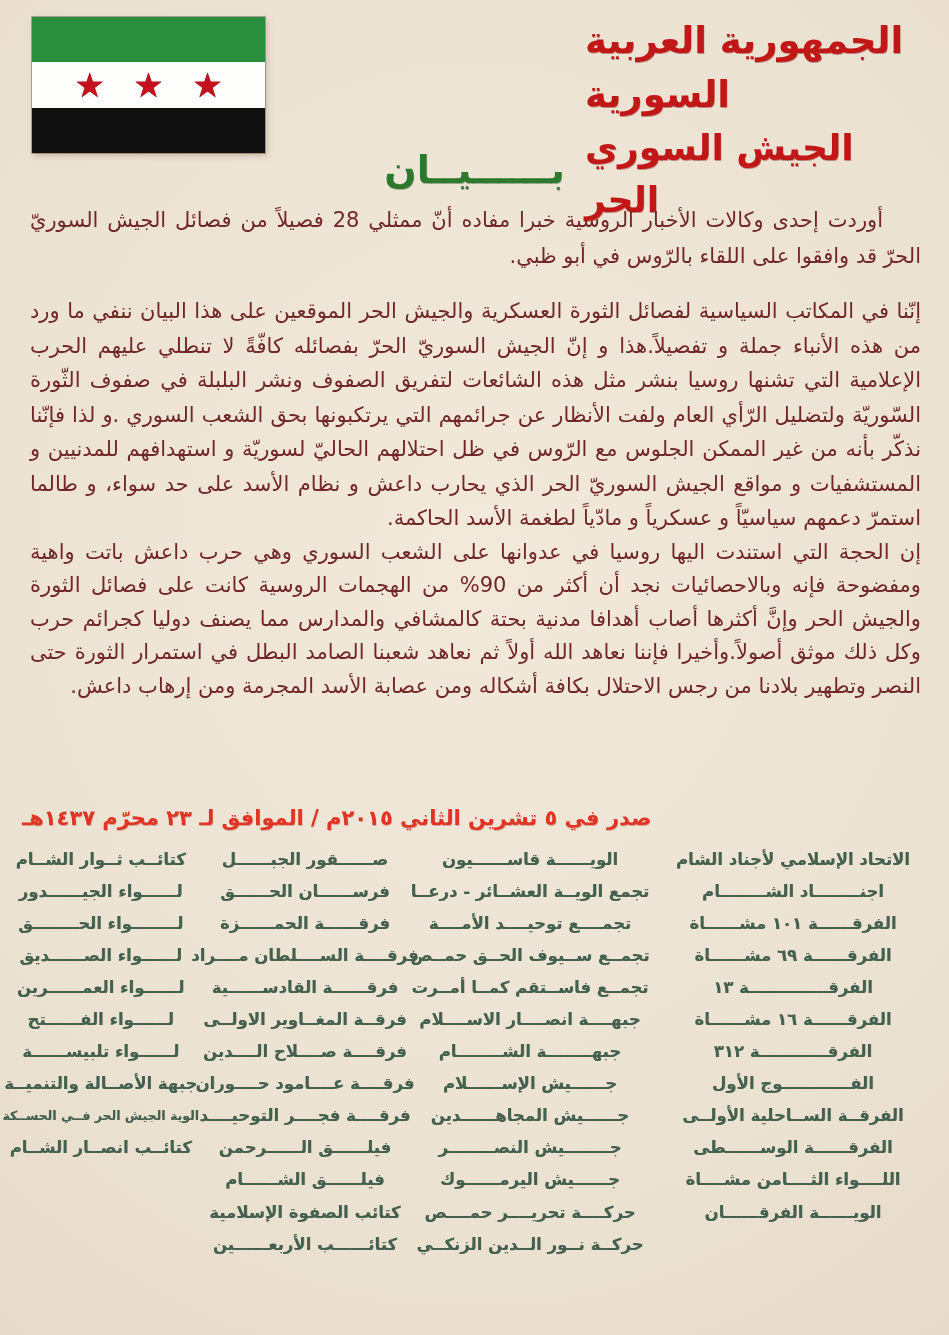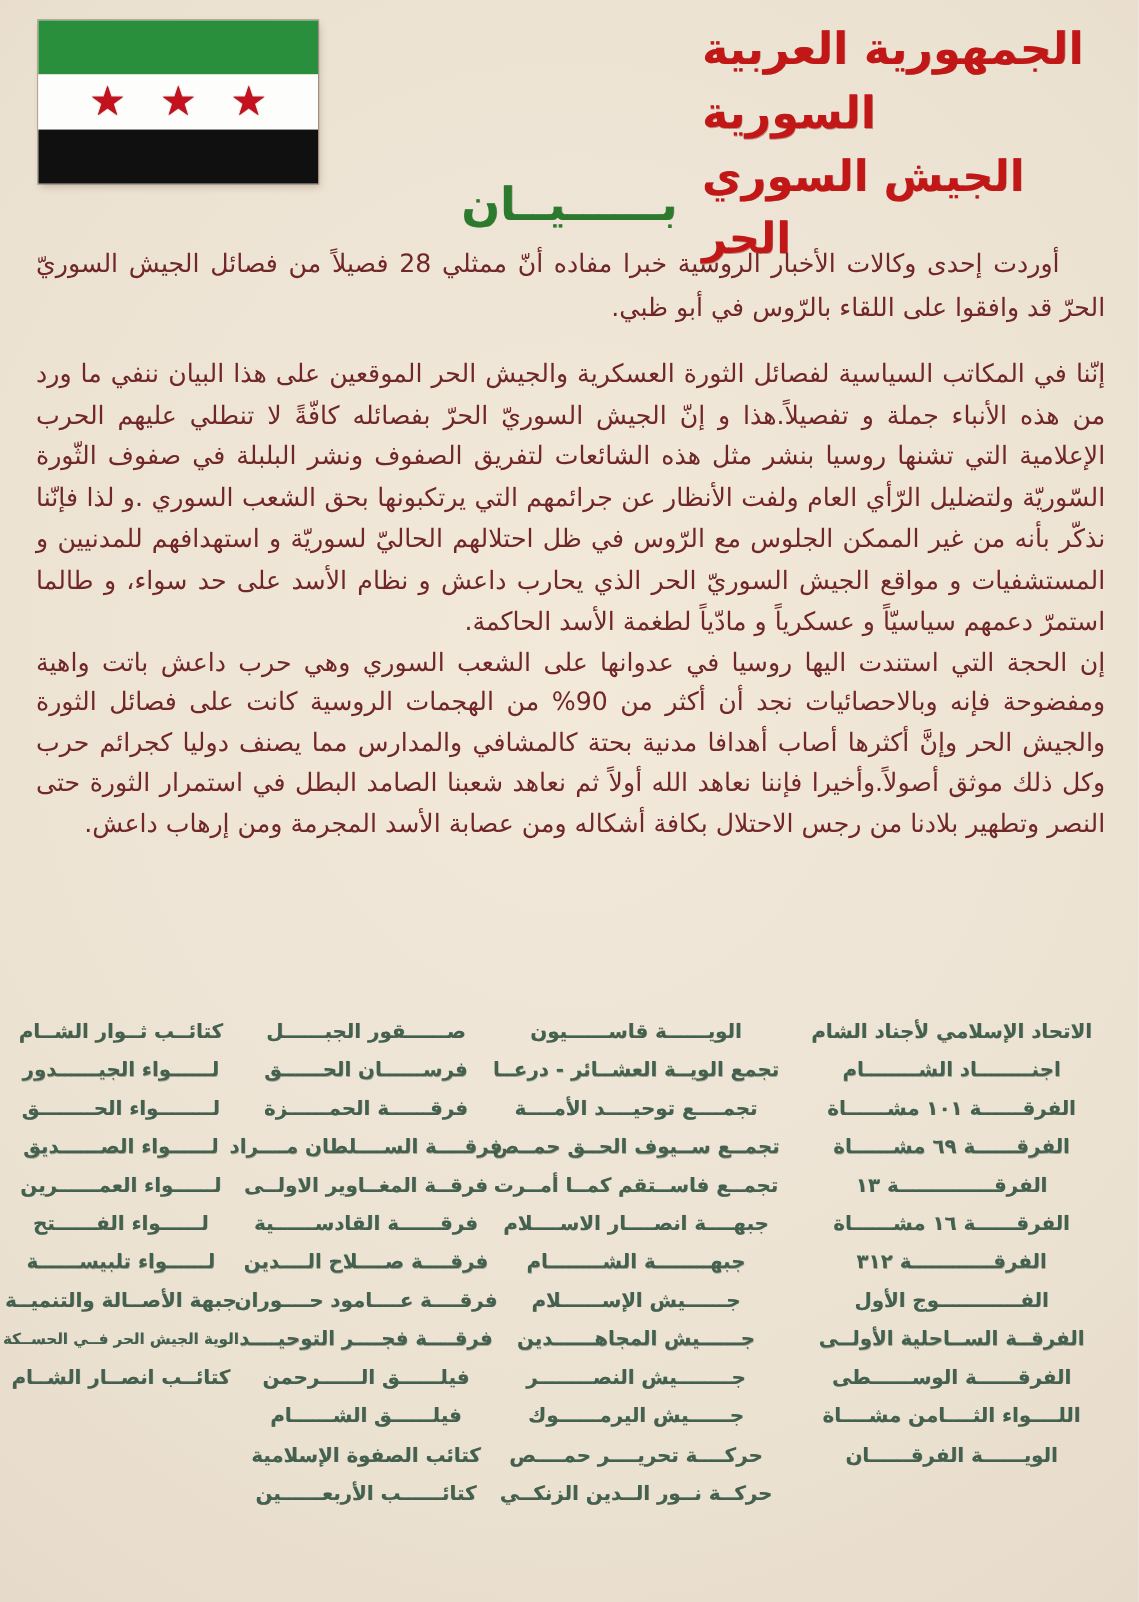--- a/index.html
+++ b/index.html
@@ -131,20 +131,21 @@
   </div>
 
   <div class="statement-title">بــــــيــان</div>
 
   <div class="body-text">
     <p class="p1">أوردت إحدى وكالات الأخبار الروسية خبرا مفاده أنّ ممثلي 28 فصيلاً من فصائل الجيش السوريّ الحرّ قد وافقوا على اللقاء بالرّوس في أبو ظبي.</p>
     <p class="p2">إنّنا في المكاتب السياسية لفصائل الثورة العسكرية والجيش الحر الموقعين على هذا البيان ننفي ما ورد من هذه الأنباء جملة و تفصيلاً.هذا و إنّ الجيش السوريّ الحرّ بفصائله كافّةً لا تنطلي عليهم الحرب الإعلامية التي تشنها روسيا بنشر مثل هذه الشائعات لتفريق الصفوف ونشر البلبلة في صفوف الثّورة السّوريّة ولتضليل الرّأي العام ولفت الأنظار عن جرائمهم التي يرتكبونها بحق الشعب السوري .و لذا فإنّنا نذكّر بأنه من غير الممكن الجلوس مع الرّوس في ظل احتلالهم الحاليّ لسوريّة و استهدافهم للمدنيين و المستشفيات و مواقع الجيش السوريّ الحر الذي يحارب داعش و نظام الأسد على حد سواء، و طالما استمرّ دعمهم سياسيّاً و عسكرياً و مادّياً لطغمة الأسد الحاكمة.</p>
     <p class="p3">إن الحجة التي استندت اليها روسيا في عدوانها على الشعب السوري وهي حرب داعش باتت واهية ومفضوحة فإنه وبالاحصائيات نجد أن أكثر من 90% من الهجمات الروسية كانت على فصائل الثورة والجيش الحر وإنَّ أكثرها أصاب أهدافا مدنية بحتة كالمشافي والمدارس مما يصنف دوليا كجرائم حرب وكل ذلك موثق أصولاً.وأخيرا فإننا نعاهد الله أولاً ثم نعاهد شعبنا الصامد البطل في استمرار الثورة حتى النصر وتطهير بلادنا من رجس الاحتلال بكافة أشكاله ومن عصابة الأسد المجرمة ومن إرهاب داعش.</p>
   </div>
 
+  <div class="issued-line">صدر في ٥ تشرين الثاني ٢٠١٥م / الموافق لـ ٢٣ محرّم ١٤٣٧هـ</div>
 
   <div class="signatories">
 
     <div class="sig-col">
       <div class="sig-cell">الاتحاد الإسلامي لأجناد الشام</div>
       <div class="sig-cell">اجنــــــــاد الشــــــــام</div>
       <div class="sig-cell">الفرقــــــة ١٠١ مشــــــاة</div>
       <div class="sig-cell">الفرقــــــة ٦٩ مشــــــاة</div>
       <div class="sig-cell">الفرقــــــــــــــة ١٣</div>
       <div class="sig-cell">الفرقــــــة ١٦ مشــــــاة</div>
@@ -170,22 +171,22 @@
       <div class="sig-cell">جــــــيش اليرمــــــوك</div>
       <div class="sig-cell">حركــــة تحريــــر حمــــص</div>
       <div class="sig-cell">حركــة نــور الــدين الزنكــي</div>
     </div>
 
     <div class="sig-col">
       <div class="sig-cell">صــــــقور الجبــــــل</div>
       <div class="sig-cell">فرســــــان الحــــــق</div>
       <div class="sig-cell">فرقــــــة الحمــــــزة</div>
       <div class="sig-cell">فرقــــة الســــلطان مــــراد</div>
+      <div class="sig-cell">فرقــــــة القادســــــية</div>
       <div class="sig-cell">فرقــة المغــاوير الاولــى</div>
-      <div class="sig-cell">فرقــــــة القادســــــية</div>
       <div class="sig-cell">فرقــــة صــــلاح الــــدين</div>
       <div class="sig-cell">فرقــــة عــــامود حــــوران</div>
       <div class="sig-cell">فرقــــة فجــــر التوحيــــد</div>
       <div class="sig-cell">فيلــــــق الــــــرحمن</div>
       <div class="sig-cell">فيلــــــق الشــــــام</div>
       <div class="sig-cell">كتائب الصفوة الإسلامية</div>
       <div class="sig-cell">كتائــــــب الأربعــــــين</div>
     </div>
 
     <div class="sig-col">

